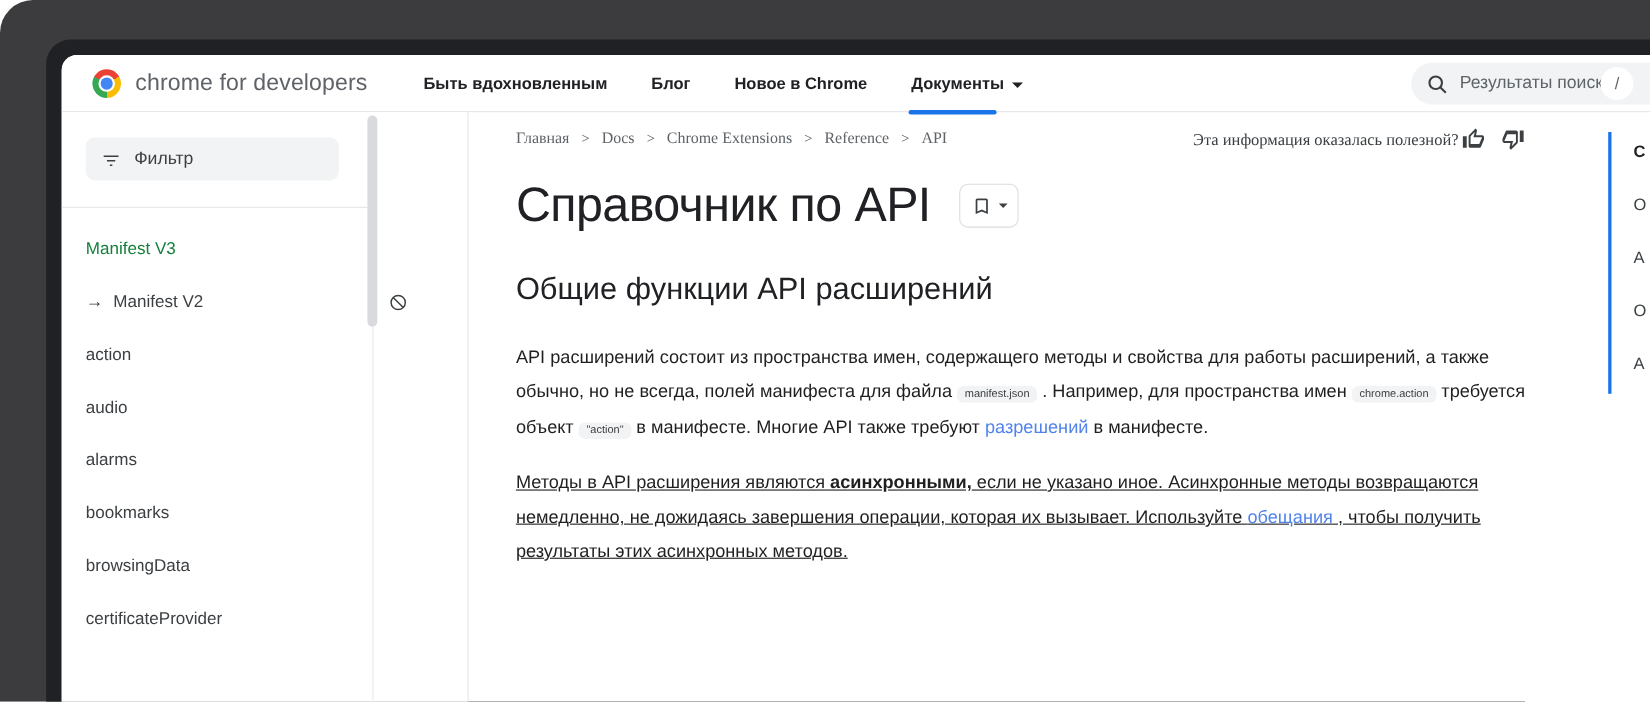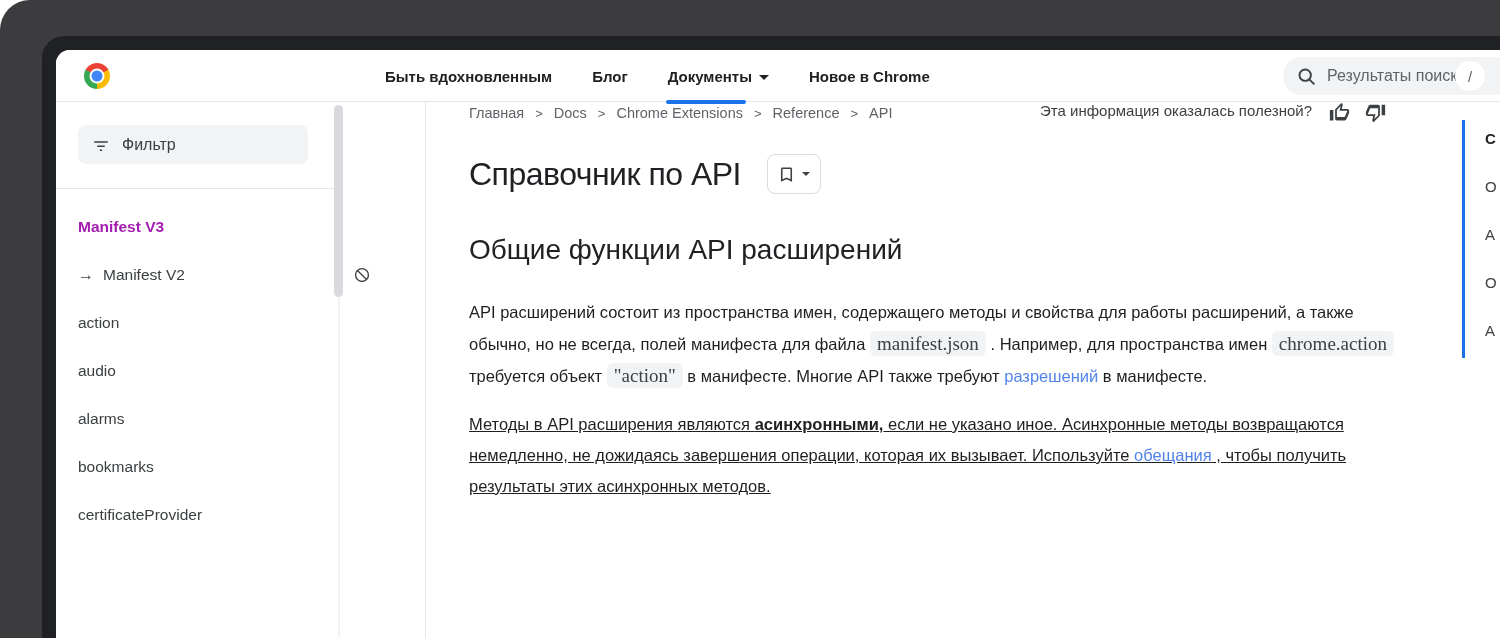--- a/index.html
+++ b/index.html
@@ -66,55 +66,55 @@
     padding-left:14px; gap:12px; font-size:16px; color:#3c4043;
   }
   .sb-divider { position:absolute; left:0; top:86px; width:278px; height:1px; background:#e4e6e9; }
   .sb-track { position:absolute; left:282px; top:3px; bottom:8px; width:2px; background:#f1f3f4; border-radius:2px; }
   .sb-thumb { position:absolute; left:278px; top:3px; width:9px; height:192px; background:#d9dadd; border-radius:5px; }
   .sb-list { position:absolute; left:0; top:101px; right:40px; }
   .sb-item {
     height:48px; display:flex; align-items:center; padding-left:22px; padding-right:14px;
     font-size:15.5px; color:#3c4043; cursor:pointer;
   }
-  .sb-item.bold { font-weight:700; color:#a21caf; }
+  .sb-item.bold { font-weight:400; color:#15803d; }
   .sb-arrow { margin-right:9px; font-size:16px; color:#3c4043; }
   .sb-flex-spacer { flex:1; }
   .blocked-icon { width:18px; height:18px; flex:0 0 auto; }
 
   .main-divider { position:absolute; left:369px; top:52px; bottom:0; width:1px; background:#e4e6e9; }
 
   
   .main { position:absolute; left:370px; top:52px; width:1036px; bottom:0; padding-left:43px; }
-  .crumb-row { height:22px; position:relative; display:flex; align-items:center; }
+  .crumb-row { margin-top:13px; height:22px; position:relative; display:flex; align-items:center;font-family:Liberation Serif, serif; }
   .crumbs { display:flex; align-items:center; gap:11px; font-size:14.5px; color:#5f6368; }
   .crumb { cursor:pointer; white-space:nowrap; }
   .crumb-sep { font-size:13px; color:#5f6368; }
-  .feedback { position:absolute; right:76px; top:0; height:22px; display:flex; align-items:flex-start; gap:17px; }
+  .feedback { position:absolute; right:76px; top:0; height:22px; display:flex; align-items:flex-end; gap:3px; }
   .feedback-q { font-size:15px; color:#3c4043; }
   .thumbs { display:flex; gap:15px; align-items:center; }
   .thumb-btn { width:21px; height:21px; cursor:pointer; color:#3c4043; }
 
   .h1-row { margin-top:24px; display:flex; align-items:center; gap:26px; }
-  .h1 { font-size:32px; font-weight:400; color:#202124; letter-spacing:-0.5px; line-height:52px; }
+  .h1 { font-size:44px; font-weight:400; color:#202124; letter-spacing:-0.5px; line-height:52px; }
   .bookmark-btn {
     width:54px; height:40px; border:1px solid #dadce0; border-radius:8px; background:#fff;
     display:flex; align-items:center; justify-content:center; gap:6px; cursor:pointer;
   }
   .bm-caret { width:0; height:0; border-left:4.5px solid transparent; border-right:4.5px solid transparent; border-top:4.5px solid #3c4043; }
 
   .body-text { width:940px; font-size:16.5px; line-height:31px; color:#1f1f1f; }
   .intro { margin-top:31px; }
   .h2 { margin-top:32px; font-size:28px; font-weight:400; color:#202124; line-height:36px; }
   .para { margin-top:29px; }
   .para + .para { margin-top:17px;text-decoration:underline; }
 
   .inline-code {
-    font-family:Liberation Serif, serif;
-    font-size:19px; color:#3c4043; background:#f1f3f4;
+    font-family:Liberation Sans, sans-serif;
+    font-size:10px; color:#3c4043; background:#f1f3f4;
     border-radius:6px; padding:2px 7px; white-space:nowrap;
   }
   .inline-link { color:#5183ea; text-decoration:none; cursor:pointer;text-align:center; }
   strong { font-weight:700; }
 
   
   .toc { position:absolute; left:1406px; top:70px; height:238px; border-left:3px solid #1a73e8; padding-left:17px; }
   .toc-header { position:absolute; left:20px; top:10px; font-size:15px; font-weight:700; color:#202124; white-space:nowrap; }
   .toc-item { position:absolute; left:20px; font-size:15px; color:#3c4043; white-space:nowrap; cursor:pointer; }
   .toc-item.i0 { top:58px; } .toc-item.i1 { top:106px; } .toc-item.i2 { top:154px; } .toc-item.i3 { top:202px; }
@@ -125,36 +125,37 @@
 <body>
 
 <div class="stage">
   <div class="frame-dark"></div>
 
   <div class="page">
 
     <div class="hdr">
       <div class="brand">
         <div class="chrome-icon"></div>
+        <span class="brand-text">chrome for developers</span>
       </div>
 
       <div class="nav">
         <div class="nav-item">
           <span>Быть вдохновленным</span>
         </div>
         <div class="nav-item">
           <span>Блог</span>
+        </div>
+        <div class="nav-item">
+          <span>Новое в Chrome</span>
         </div>
         <div class="nav-item">
           <span>Документы</span>
           <span class="caret-down"></span>
           <span class="nav-underline"></span>
-        </div>
-        <div class="nav-item">
-          <span>Новое в Chrome</span>
         </div>
       </div>
 
       <div class="search-pill">
         <svg class="search-icon" width="21" height="21" viewBox="0 0 24 24" fill="none" stroke="#3c4043" stroke-width="2.2">
           <circle cx="10.5" cy="10.5" r="6.5"></circle>
             <line x1="15.5" y1="15.5" x2="21" y2="21"></line>
         </svg>
         <span class="search-text">Результаты поиска</span>
         <span class="slash-badge">/</span>
@@ -189,20 +190,23 @@
           <span>action</span>
         </div>
         <div class="sb-item">
           <span>audio</span>
         </div>
         <div class="sb-item">
           <span>alarms</span>
         </div>
         <div class="sb-item">
           <span>bookmarks</span>
+        </div>
+        <div class="sb-item">
+          <span>browsingData</span>
         </div>
         <div class="sb-item">
           <span>certificateProvider</span>
         </div>
       </div>
 
       <div class="sb-track"></div>
       <div class="sb-thumb"></div>
     </div>
 

